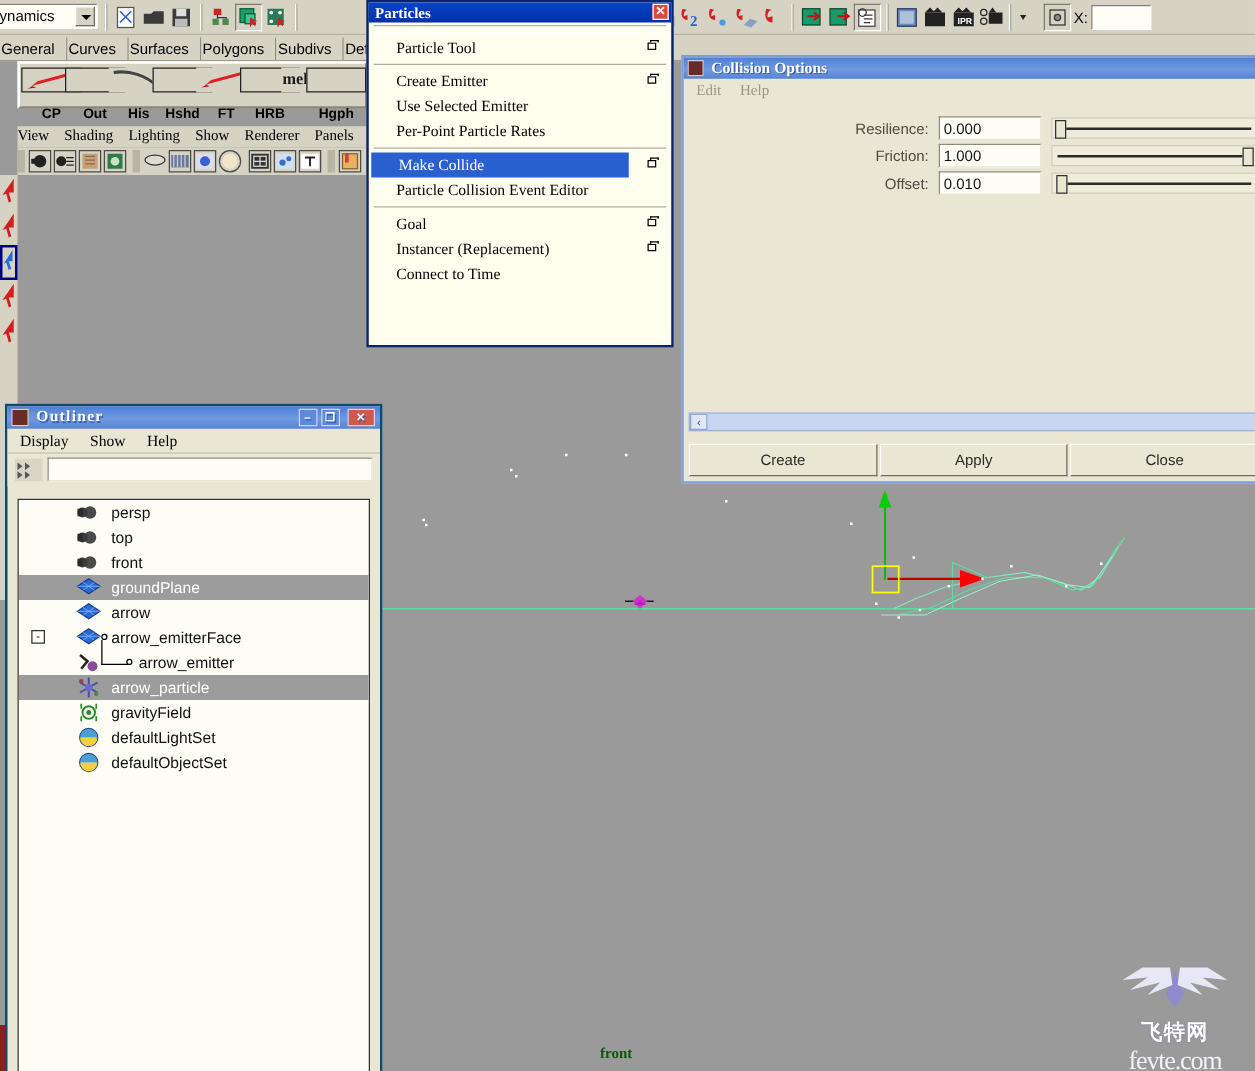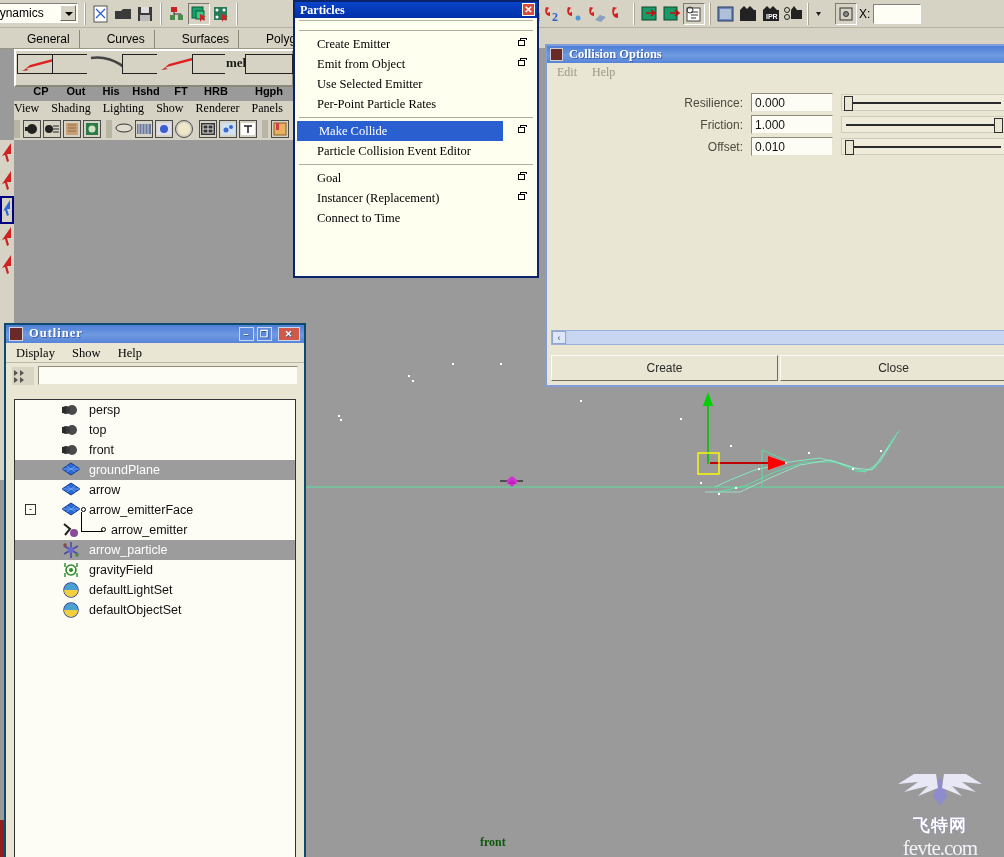--- a/index.html
+++ b/index.html
@@ -30,21 +30,21 @@
   .tbsep { width:2px; height:22px; background:#a9a695; margin:0 4px;
            border-left:1px solid #fff; }
   .tbicon { width:22px; height:22px; border:1px solid transparent; position:relative;
             background:#d6d3c4; }
   .tbicon.framed { border-color:#7e7c70 #fff #fff #7e7c70; }
   .tbrow { display:flex; align-items:center; height:28px; }
 
   
   #shelftabs { left:0; top:28px; width:1004px; height:21px; background:#d6d3c4;
                border-bottom:1px solid #9b9888; display:flex; align-items:flex-end;}
-  .shelftab { padding:2px 9px 2px 27px; font-size:12px; color:#000;
+  .shelftab { padding:2px 9px 2px 1px; font-size:12px; color:#000;
               background:#d6d3c4; border-right:1px solid #8d8a7c;
               font-family:"Liberation Sans", sans-serif; }
 
   
   #shelfrow { left:14px; top:49px; width:280px; height:38px;
               background:#d6d3c4; border:2px solid; border-color:#fff #8a8879 #8a8879 #fff; }
   .shelfitem { position:absolute; top:3px; width:50px; height:32px; text-align:center; }
   .shelfitem .box { width:48px; height:20px; margin:0 auto;
               border:1px solid #222; background:#d6d3c4; position:relative; overflow:hidden;}
   .shelfitem .lbl { font-family:"Liberation Sans", sans-serif; font-weight:bold;
@@ -558,31 +558,31 @@
 </div>
 <div class="abs" style="left:0;top:820px;width:12px;height:37px;background:#8a2020"></div>
 
 <div id="particles" class="abs">
   <div class="tbar">
     <span>Particles</span>
     <span class="x">✕</span>
   </div>
   <div class="tearoff"></div>
 
-  <div class="pmsep"></div>
-
   <div class="pmi">
-    <span>Create Emitter</span>
+    <span>Particle Tool</span>
     <span class="obox">
         <b></b>
         <i></i>
       </span>
   </div>
+  <div class="pmsep"></div>
+
   <div class="pmi">
-    <span>Emit from Object</span>
+    <span>Create Emitter</span>
     <span class="obox">
         <b></b>
         <i></i>
       </span>
   </div>
   <div class="pmi">
     <span>Use Selected Emitter</span>
   </div>
   <div class="pmi">
     <span>Per-Point Particle Rates</span>
@@ -659,20 +659,21 @@
     </div>
   </div>
 
   <div id="hscroll">
     <div class="lbtn">‹</div>
     <div class="thumb"></div>
   </div>
 
   <div class="cbtnrow">
     <div class="cbtn">Create</div>
+    <div class="cbtn">Apply</div>
     <div class="cbtn">Close</div>
   </div>
 </div>
 
 <div id="outliner" class="abs">
   <div class="tbar">
     <span class="appicon"></span>
     <span>Outliner</span>
     <span class="winbtn" style="right:50px;background:#5e8adb">–</span>
     <span class="winbtn" style="right:32px;background:#5e8adb">❐</span>

